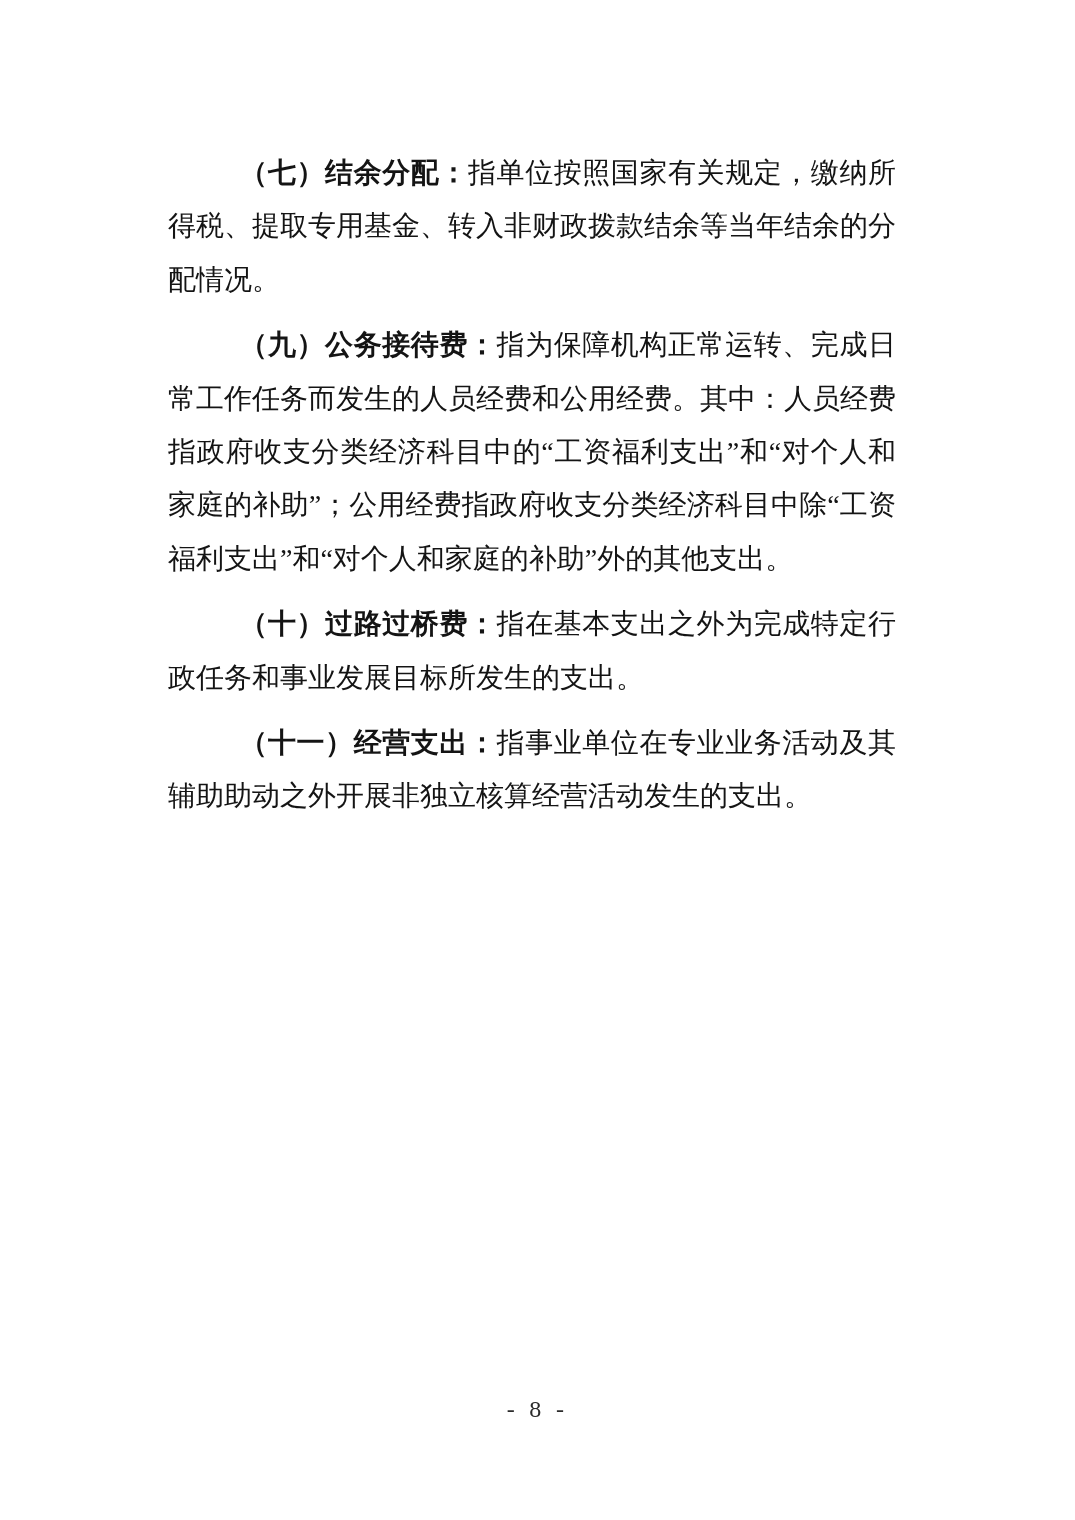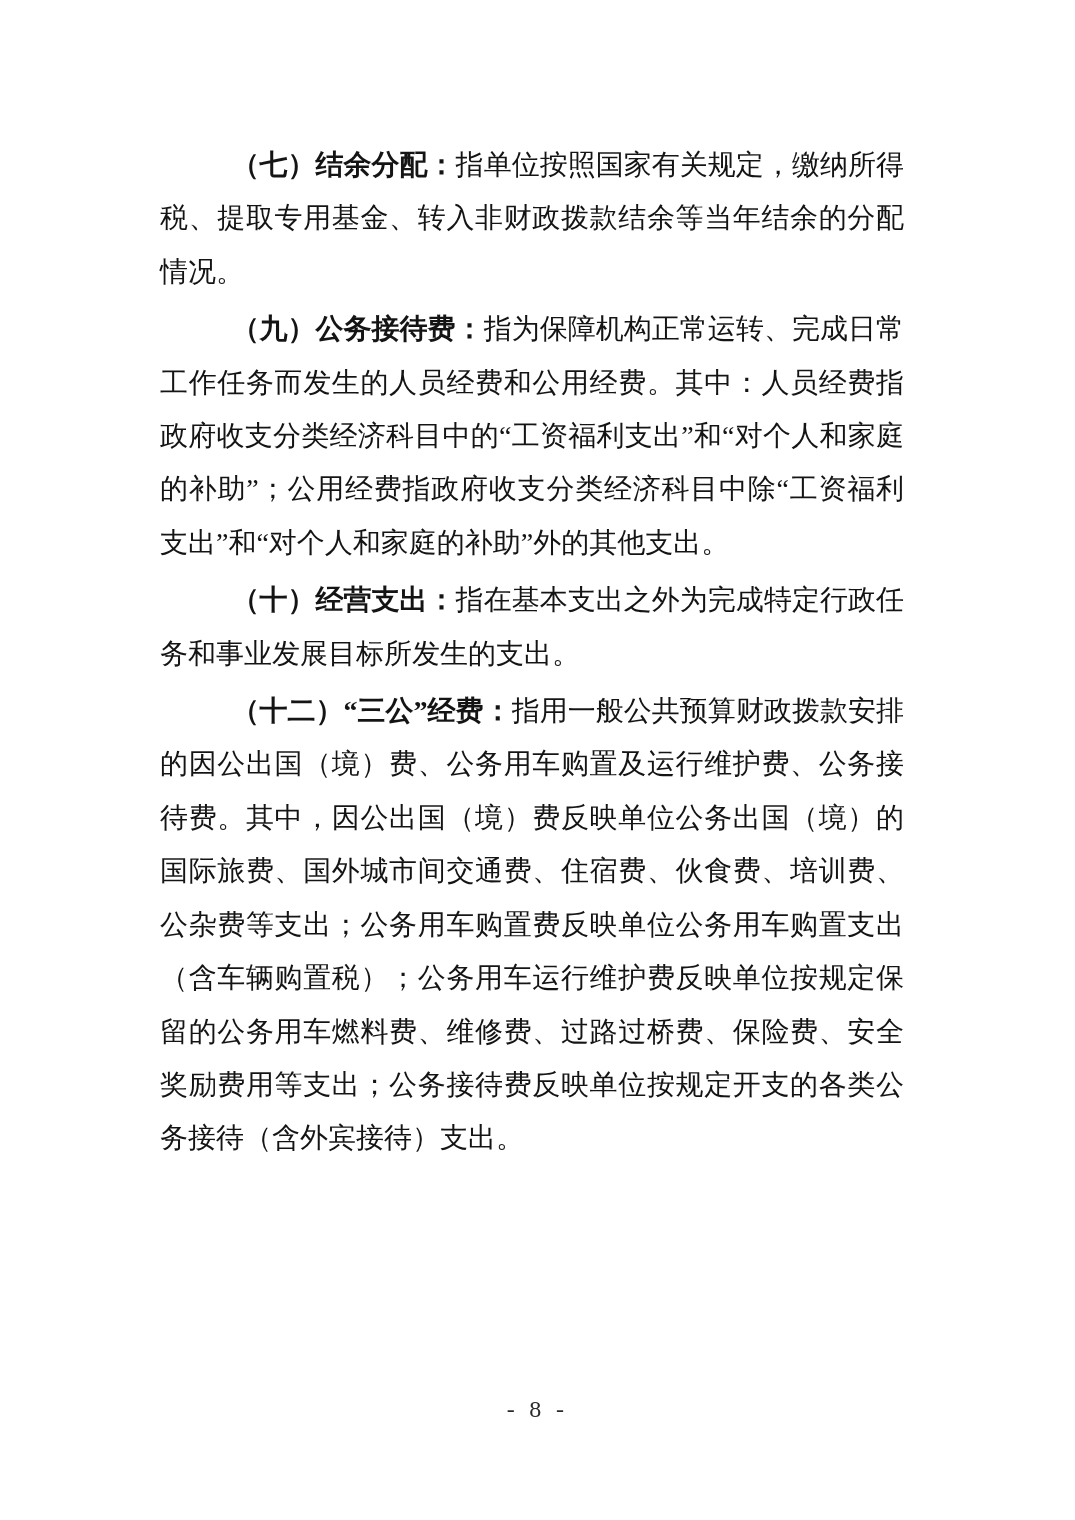--- a/index.html
+++ b/index.html
@@ -18,21 +18,21 @@
   .content {
     position: absolute;
     left: 156px;
     top: 134px;
     width: 752px;
     color: #141414;
     font-size: 28px;
     line-height: 53.4px;
   }
   .para {
-    margin: 4px;
+    margin: 12px;
     text-align: justify;
     text-indent: 2.55em;
     word-break: break-all;
   }
   .para .lead {
     font-weight: 700;
   }
   .footer {
     position: absolute;
     top: 1393px;
@@ -48,19 +48,19 @@
 </head>
 <body>
 
 <div class="doc">
   <div class="content" id="content">
   <p class="para"><span class="lead">（七）结余分配：</span><span class="body">指单位按照国家有关规定，缴纳所得税、提取专用基金、转入非财政拨款结余等当年结余的分配情况。</span></p>
 
 
   <p class="para"><span class="lead">（九）公务接待费：</span><span class="body">指为保障机构正常运转、完成日常工作任务而发生的人员经费和公用经费。其中：人员经费指政府收支分类经济科目中的“工资福利支出”和“对个人和家庭的补助”；公用经费指政府收支分类经济科目中除“工资福利支出”和“对个人和家庭的补助”外的其他支出。</span></p>
 
-  <p class="para"><span class="lead">（十）经营支出：</span><span class="body">指在基本支出之外为完成特定行政任务和事业发展目标所发生的支出。</span></p>
+  <p class="para"><span class="lead">（十）过路过桥费：</span><span class="body">指在基本支出之外为完成特定行政任务和事业发展目标所发生的支出。</span></p>
 
+  <p class="para"><span class="lead">（十一）经营支出：</span><span class="body">指事业单位在专业业务活动及其辅助助动之外开展非独立核算经营活动发生的支出。</span></p>
 
-  <p class="para"><span class="lead">（十二）“三公”经费：</span><span class="body">指用一般公共预算财政拨款安排的因公出国（境）费、公务用车购置及运行维护费、公务接待费。其中，因公出国（境）费反映单位公务出国（境）的国际旅费、国外城市间交通费、住宿费、伙食费、培训费、公杂费等支出；公务用车购置费反映单位公务用车购置支出（含车辆购置税）；公务用车运行维护费反映单位按规定保留的公务用车燃料费、维修费、过路过桥费、保险费、安全奖励费用等支出；公务接待费反映单位按规定开支的各类公务接待（含外宾接待）支出。</span></p>
 </div>
   <div class="footer">- 8 -</div>
 </div>
 
 </body></html>

